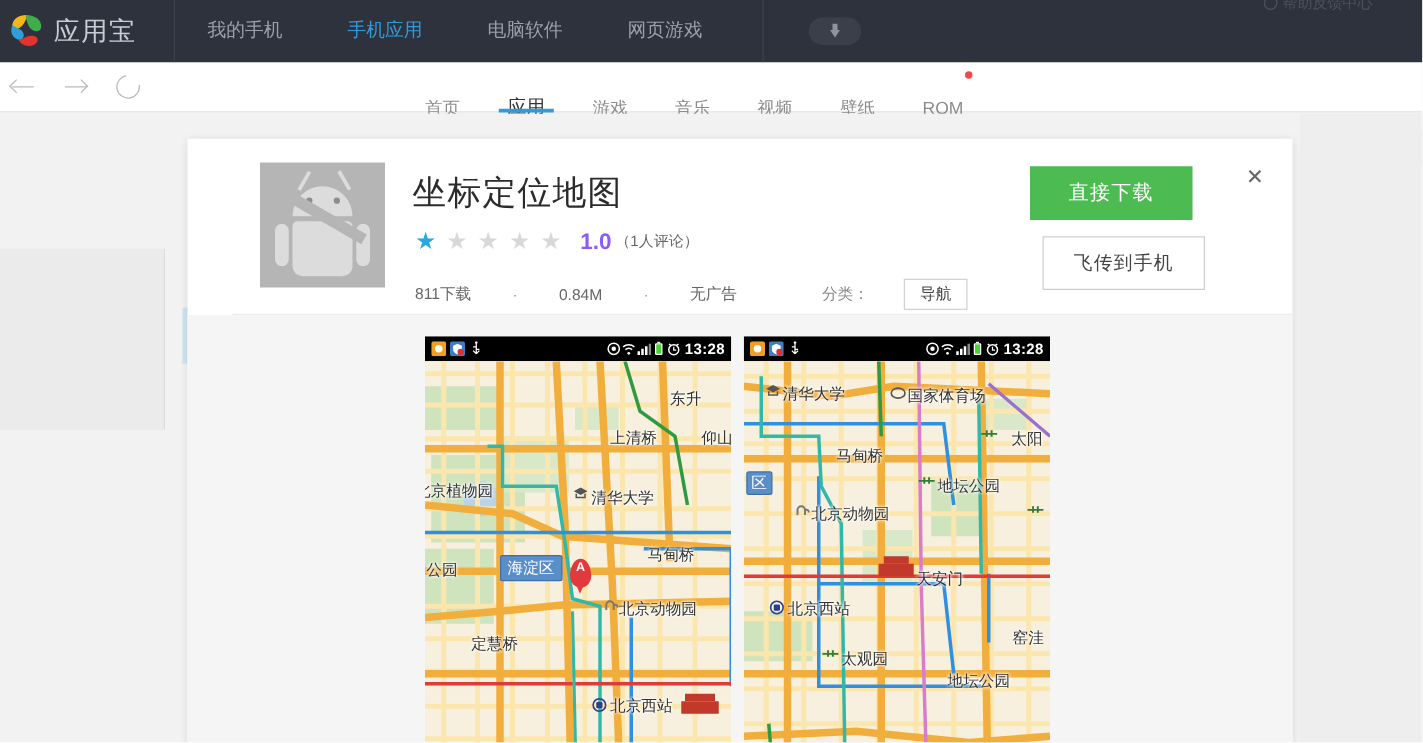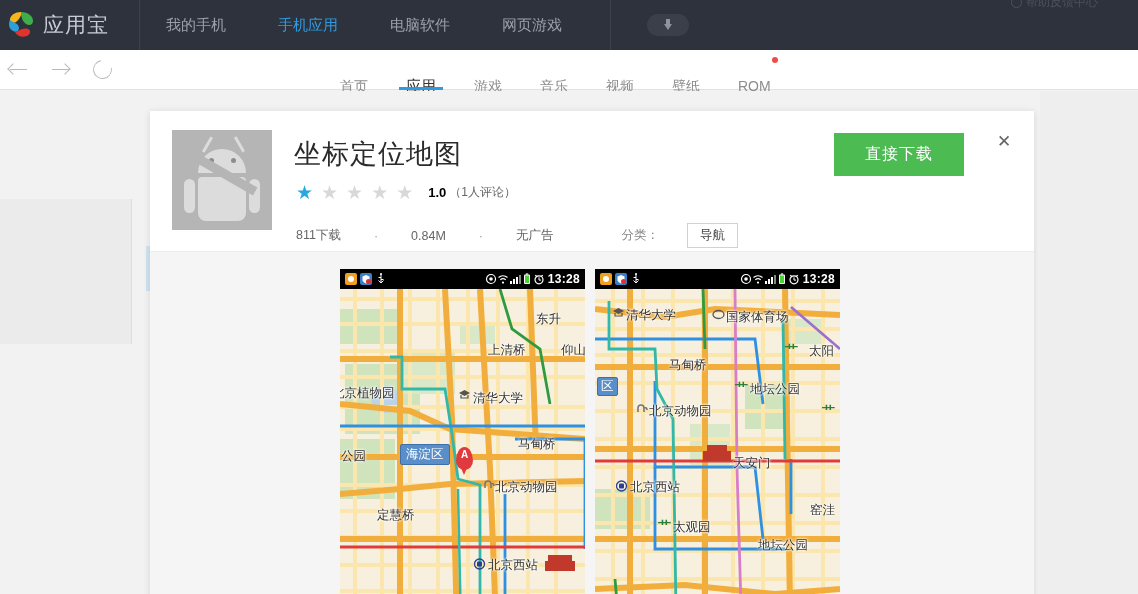--- a/index.html
+++ b/index.html
@@ -100,21 +100,21 @@
   .bg-col-right {
     position: absolute; left: 1040px; top: 0px; width: 98px; height: 503px;
     background: #eeeeee;
   }
 
   
   .modal {
     position: absolute; left: 150px; top: 111px; width: 884px; height: 520px;
     background: #ffffff; box-shadow: 0 1px 7px rgba(0,0,0,.12);
   }
-  .modal-head { position: relative; height: 141px; border-bottom: 1px solid #ececec; }
+  .modal-head { position: relative; height: 141px; border-bottom: 1px solid #ececec; margin-left: 36px; }
   .app-icon {
     position: absolute; left: 22px; top: 19px; width: 100px; height: 100px;
     background: #b5b5b5; overflow: hidden;
   }
   .droid { position: absolute; left: 12px; top: 9px; width: 76px; height: 84px; }
   .droid .head {
     position: absolute; left: 14px; top: 10px; width: 48px; height: 24px;
     background: #dcdcdc; border-radius: 24px 24px 0 0;
   }
   .droid .ant {
@@ -133,31 +133,31 @@
   .droid .arm.l { left: 0px; }
   .droid .arm.r { left: 65px; }
   .droid .slash {
     position: absolute; left: 4px; top: 30px; width: 72px; height: 9px;
     background: #b5b5b5; transform: rotate(30deg);
   }
   .app-title { position: absolute; left: 144px; top: 25px; font-size: 27px; color: #2b2b2b; letter-spacing: 1px; }
   .rating-row { position: absolute; left: 146px; top: 72px; display: flex; align-items: center; }
   .star { font-size: 19px; color: #d8d8d8; margin-right: 8px; line-height: 1; }
   .star.on { color: #29a8e0; }
-  .rating-num { font-size: 13px; font-weight: bold; color: #000000; margin-left: 7px; }
+  .rating-num { font-size: 18px; font-weight: bold; color: #8b5cf6; margin-left: 7px; }
   .rating-cmt { font-size: 12px; color: #666; margin-left: 3px; }
   .meta-row { position: absolute; left: 146px; top: 112px; display: flex; align-items: center; font-size: 12.5px; color: #666; gap: 26px; }
   .meta-dot { margin: 0 7px; color: #999; }
   .cat-label { margin-left: 42px; color: #888; }
   .cat-tag {
     margin-left: 2px; border: 1px solid #d2d2d2; padding: 3px 12px;
     font-size: 12.5px; color: #444; background: #fff;
   }
   .btn-dl {
-    position: absolute; right: 70px; top: 22px; width: 130px; height: 43px;
+    position: absolute; right: 80px; top: 22px; width: 130px; height: 43px;
     background: #4cbb52; color: #fff; font-size: 16px; border: none;
     display: flex; align-items: center; justify-content: center; cursor: pointer; letter-spacing: 1px;
   }
   .btn-send {
     position: absolute; right: 70px; top: 78px; width: 130px; height: 43px;
     background: #fff; color: #444; font-size: 15px; border: 1px solid #cfcfcf;
     display: flex; align-items: center; justify-content: center; cursor: pointer; letter-spacing: 1px;
   }
   .btn-close {
     position: absolute; right: 19px; top: 19px; width: 22px; height: 22px;
@@ -336,20 +336,21 @@
         <span>811下载</span>
         <span class="meta-dot">·</span>
         <span>0.84M</span>
         <span class="meta-dot">·</span>
         <span>无广告</span>
         <span class="cat-label">分类：</span>
         <span class="cat-tag">导航</span>
       </div>
 
       <div class="btn-dl">直接下载</div>
+      <div class="btn-send">飞传到手机</div>
       <div class="btn-close">✕</div>
     </div>
 
     <div class="gallery">
       <div class="shots">
 
         <div class="shot">
           <div class="phone-status">
             <span class="ps-left">
               <svg class="ps-ic" viewBox="0 0 12 12">

